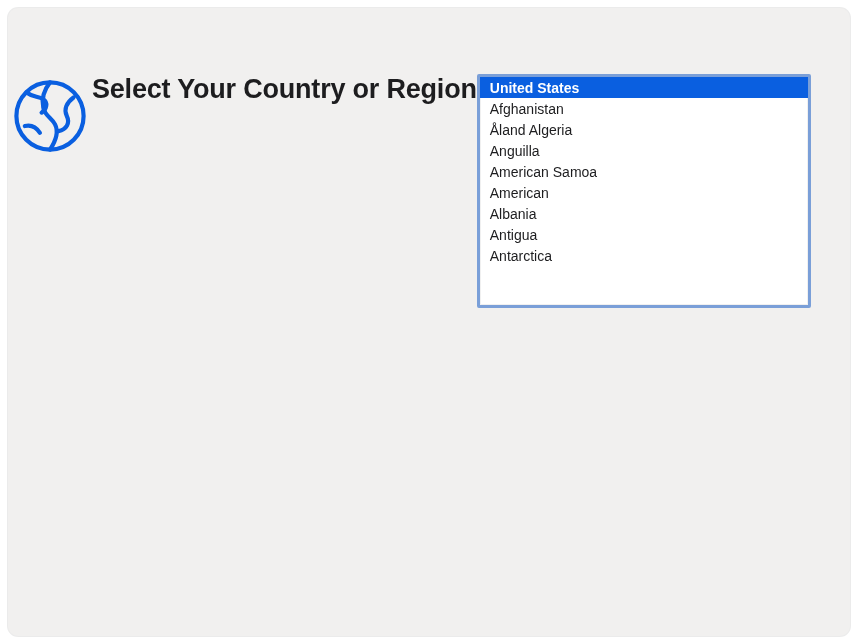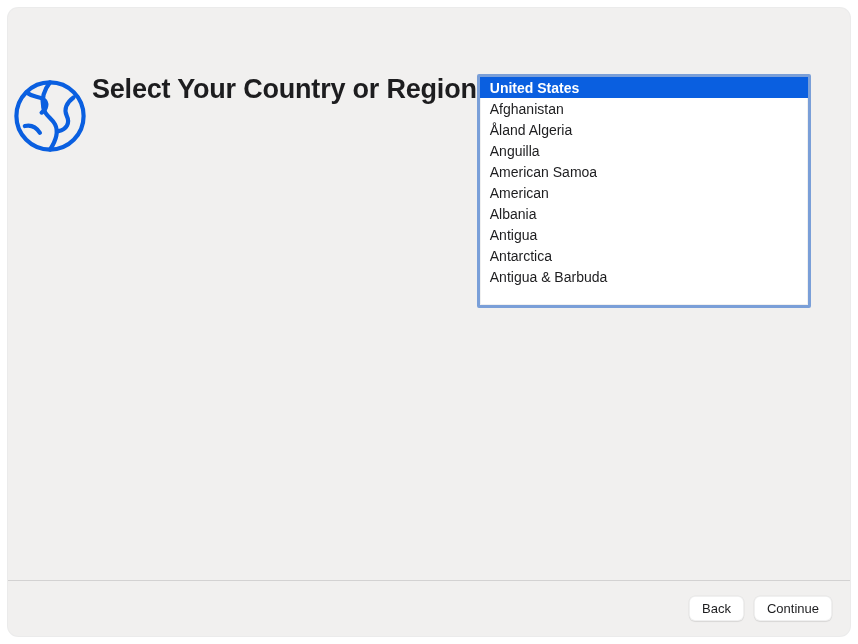--- a/index.html
+++ b/index.html
@@ -106,22 +106,17 @@
     <div class="listbox" id="listbox">
         <div class="list-item selected">United States</div>
         <div class="list-item">Afghanistan</div>
         <div class="list-item">Åland Algeria</div>
         <div class="list-item">Anguilla</div>
         <div class="list-item">American Samoa</div>
         <div class="list-item">American</div>
         <div class="list-item">Albania</div>
         <div class="list-item">Antigua</div>
         <div class="list-item">Antarctica</div>
-        <div class="list-item">Antigua &amp; Barbuda</div>
       </div>
 
   </div>
 
-  <div class="footer">
-    <button class="btn">Back</button>
-    <button class="btn">Continue</button>
-  </div>
 </div>
 
 </body></html>

